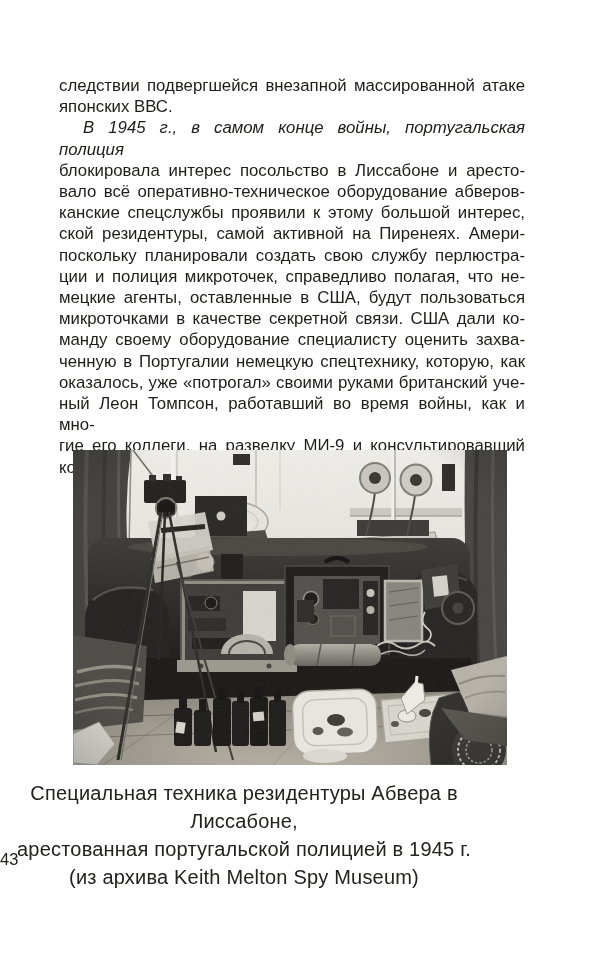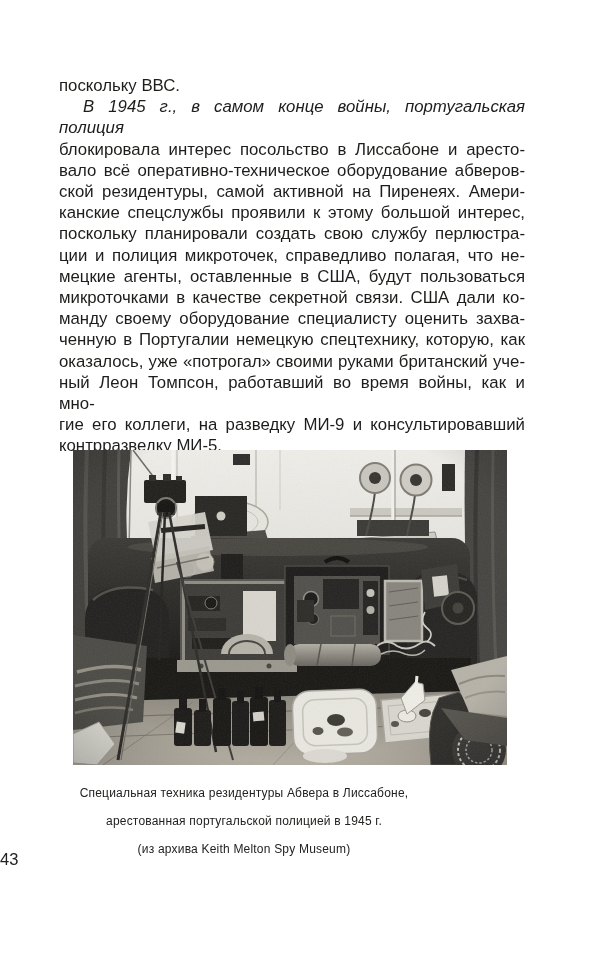--- a/index.html
+++ b/index.html
@@ -32,44 +32,45 @@
     position:absolute;
     left:73px; top:450px;
     width:434px; height:315px;
     background:#dddbd5;
   }
   .photo svg{ display:block; width:434px; height:315px; }
   .caption{
     position:absolute;
     left:0; top:779px; width:488px;
     text-align:center;
-    font-size:12px;
+    font-size:20px;
     line-height:28px;
     letter-spacing:0.2px;
     color:#222220;
   }
   .page-number{
     position:absolute;
     left:0; top:850px; width:600px;
     font-size:16.5px;
     color:#222220;
   }
 </style>
 </head>
 <body>
 
 <div class="page">
 
   <div class="body-text">
-    <div class="line end">поскольку ВВС.</div>
+    <div class="line">следствии подвергшейся внезапной массированной атаке</div>
+    <div class="line end">японских ВВС.</div>
     <div class="line indent">В 1945 г., в самом конце войны, португальская полиция</div>
     <div class="line">блокировала интерес посольство в Лиссабоне и аресто-</div>
     <div class="line">вало всё оперативно-техническое оборудование абверов-</div>
+    <div class="line">канские спецслужбы проявили к этому большой интерес,</div>
     <div class="line">ской резидентуры, самой активной на Пиренеях. Амери-</div>
-    <div class="line">канские спецслужбы проявили к этому большой интерес,</div>
     <div class="line">поскольку планировали создать свою службу перлюстра-</div>
     <div class="line">ции и полиция микроточек, справедливо полагая, что не-</div>
     <div class="line">мецкие агенты, оставленные в США, будут пользоваться</div>
     <div class="line">микроточками в качестве секретной связи. США дали ко-</div>
     <div class="line">манду своему оборудование специалисту оценить захва-</div>
     <div class="line">ченную в Португалии немецкую спецтехнику, которую, как</div>
     <div class="line">оказалось, уже «потрогал» своими руками британский уче-</div>
     <div class="line">ный Леон Томпсон, работавший во время войны, как и мно-</div>
     <div class="line">гие его коллеги, на разведку МИ-9 и консультировавший</div>
     <div class="line end">контрразведку МИ-5.</div>

